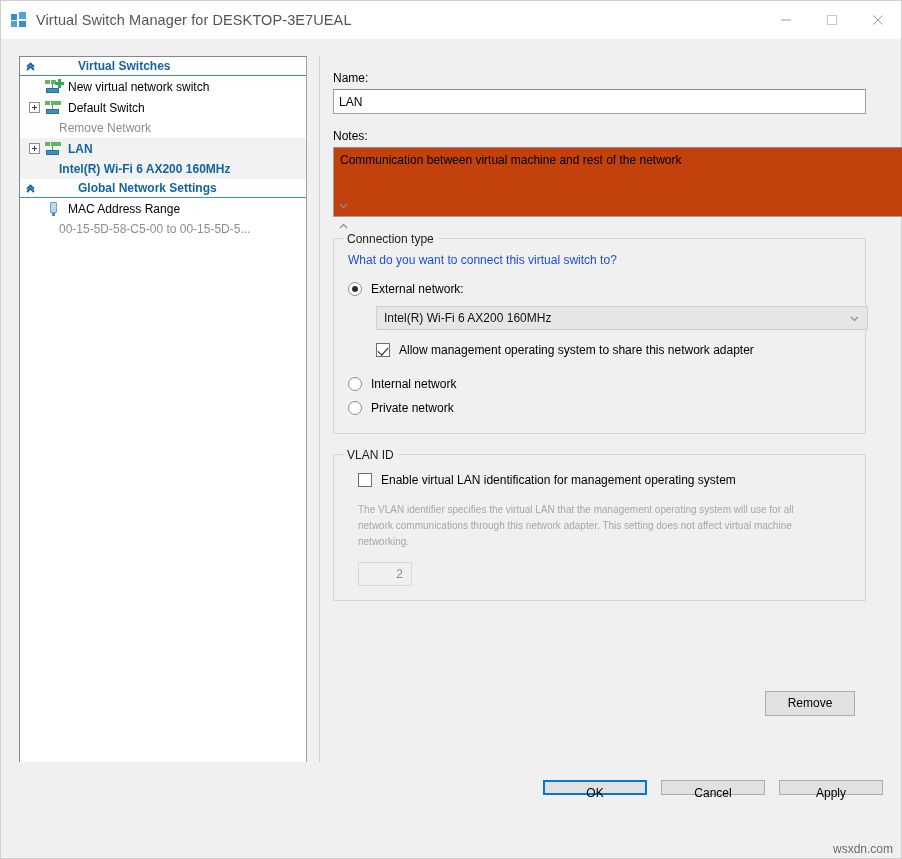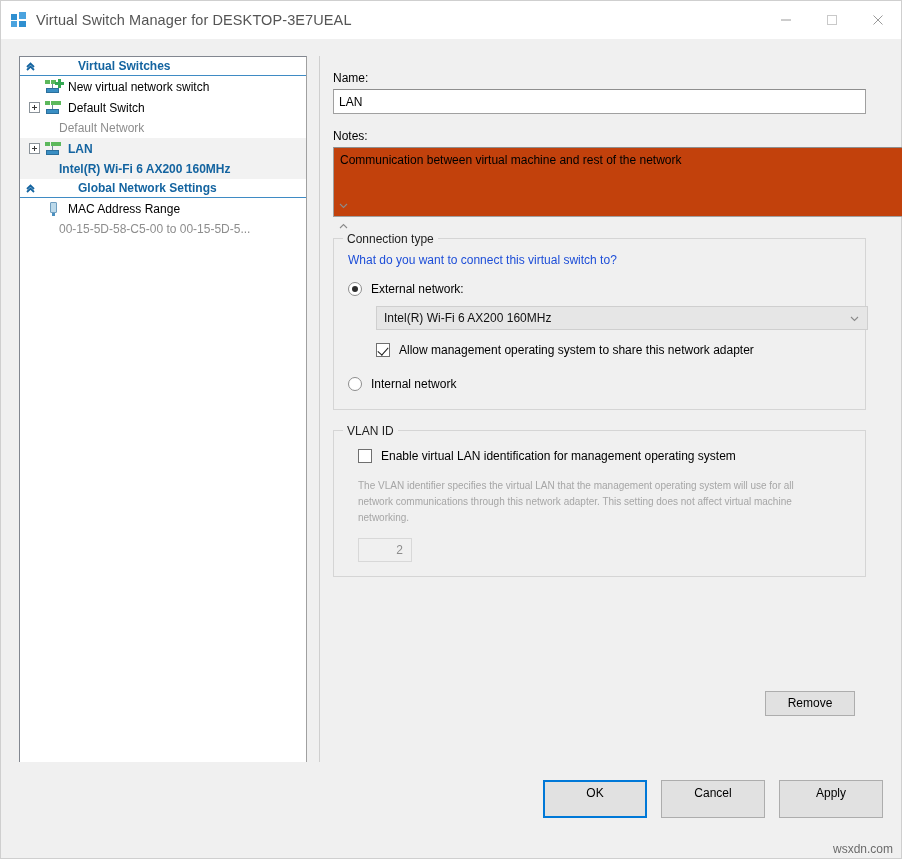--- a/index.html
+++ b/index.html
@@ -453,21 +453,21 @@
   }
   .footer-btns {
     position: absolute;
     right: 18px;
     top: 18px;
     display: flex;
     gap: 14px;
   }
   .footer-btns .btn {
     width: 104px;
-    height: 38px;
+    height: 15px;
     line-height: 25px;
   }
   .footer-btns .btn.default { line-height: 23px; }
 
   .watermark {
     position: absolute;
     right: 8px;
     bottom: 2px;
     font-size: 12px;
     color: #6b6b6b;
@@ -541,21 +541,21 @@
             <i class="node1"></i>
             <i class="node2"></i>
             <i class="node3"></i>
             <i class="stem"></i>
         </span>
         <span class="tree-label">Default Switch</span>
       </div>
       <div class="tree-sub">
         <span class="expander-spacer"></span>
         <span style="width:23px;display:inline-block;"></span>
-        <span class="tree-label gray">Default Network</span>
+        <span class="tree-label gray">Remove Network</span>
       </div>
 
       <div class="tree-row selected">
         <span class="expander"></span>
         <span class="sw-icon">
           <i class="bar"></i>
             <i class="node1"></i>
             <i class="node2"></i>
             <i class="node3"></i>
             <i class="stem"></i>
@@ -640,20 +640,24 @@
           <div class="check-row">
             <span class="checkbox checked"></span>
             <span class="check-label">Allow management operating system to share this network adapter</span>
           </div>
 
           <div class="radio-row" style="margin-top:14px;">
             <span class="radio"></span>
             <span class="radio-label">Internal network</span>
           </div>
 
+          <div class="radio-row">
+            <span class="radio"></span>
+            <span class="radio-label">Private network</span>
+          </div>
         </div>
       </div>
 
       
       <div class="fs" style="margin-top:20px;">
         <div class="fs-legend">VLAN ID</div>
         <div class="fs-inner" style="padding:14px 14px 14px 14px;">
           <div class="vlan-check-row">
             <span class="checkbox"></span>
             <span class="check-label">Enable virtual LAN identification for management operating system</span>

